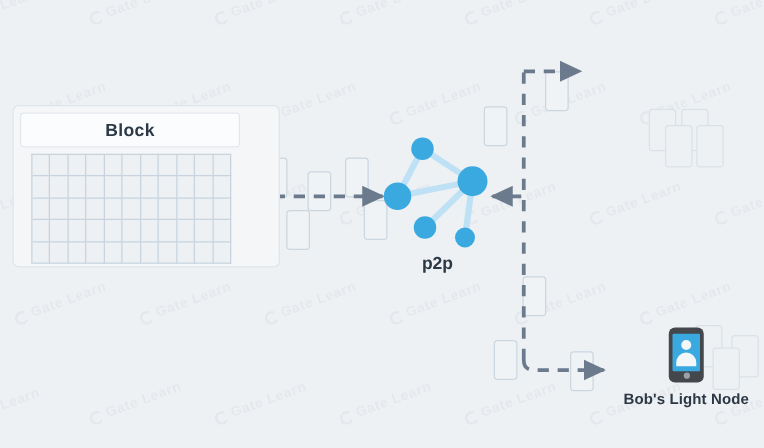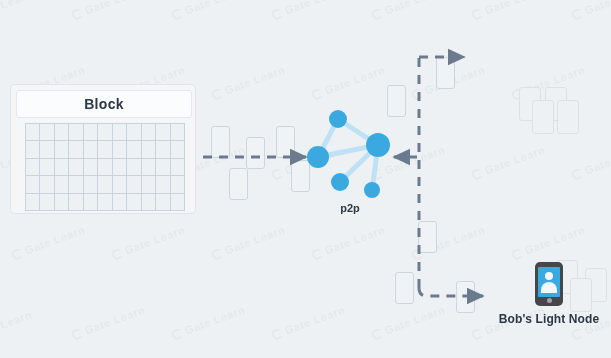--- a/index.html
+++ b/index.html
@@ -49,21 +49,21 @@
     border: 2px solid #e4e8ec;
     border-radius: 50%;
     border-right-color: transparent;
     box-sizing: border-box;
   }
   
   #block-card {
     position: absolute;
     left: 10px;
     top: 84px;
-    width: 186px;
+    width: 214px;
     height: 130px;
     background: #f4f6f8;
     border: 1px solid #dfe5ea;
     border-radius: 5px;
     box-sizing: border-box;
     z-index: 3;
   }
   #block-header {
     position: absolute;
     left: 5px;
@@ -125,21 +125,21 @@
     width: 110px;
     height: 125px;
     z-index: 4;
   }
   #p2p-label {
     position: absolute;
     left: 0;
     top: 102px;
     width: 110px;
     text-align: center;
-    font-size: 11px;
+    font-size: 14px;
     font-weight: bold;
     color: #2c3845;
   }
   
   .phone-group {
     position: absolute;
     z-index: 5;
     text-align: center;
   }
   #alice-group { left: 472px; top: 20px; width: 120px; }

